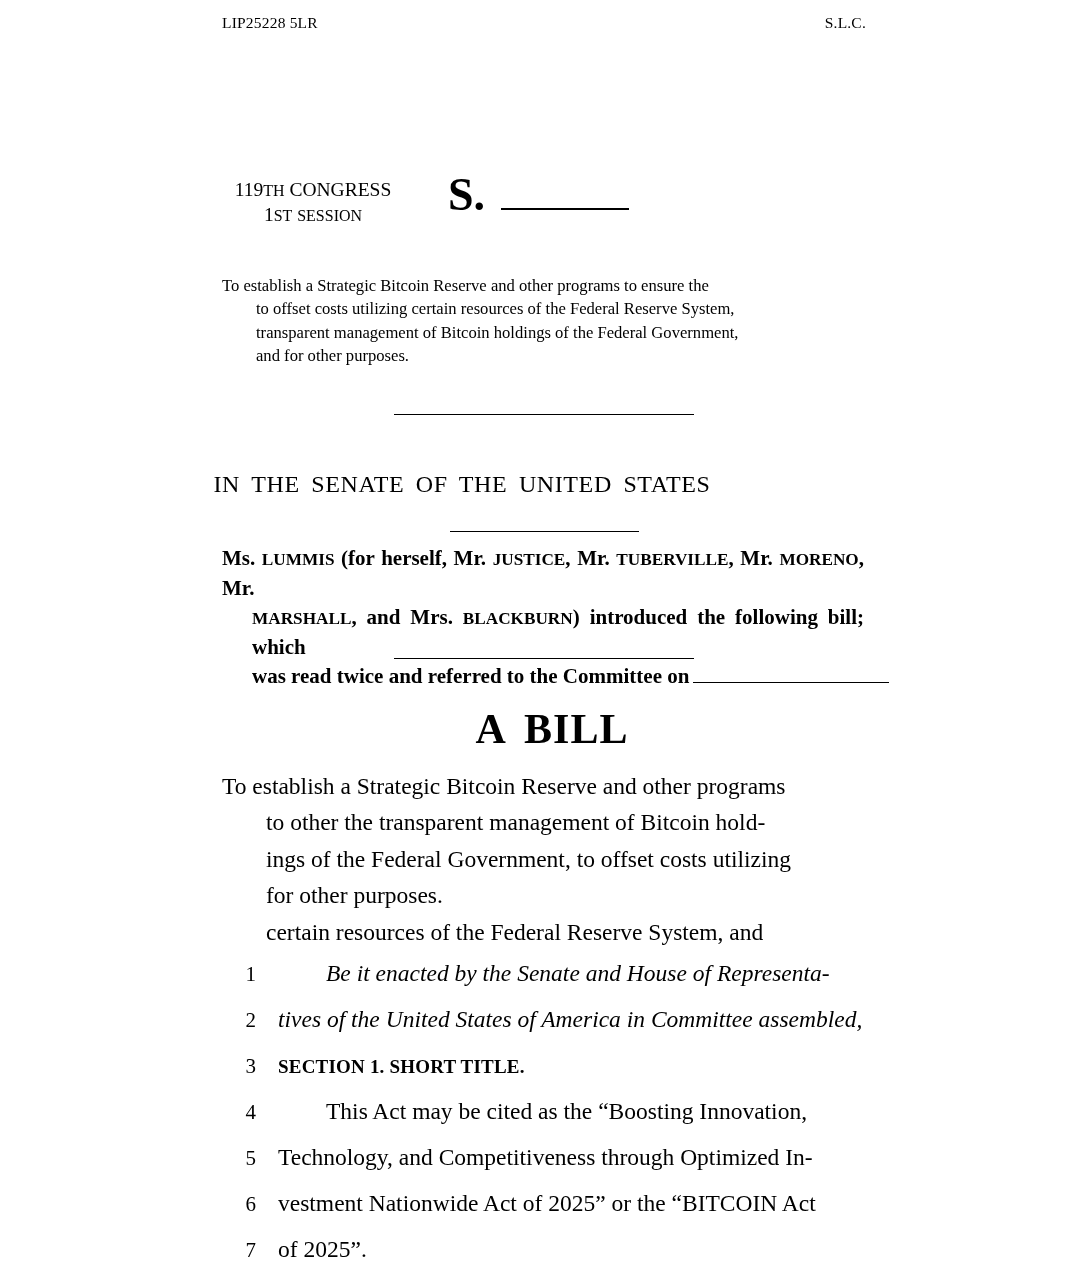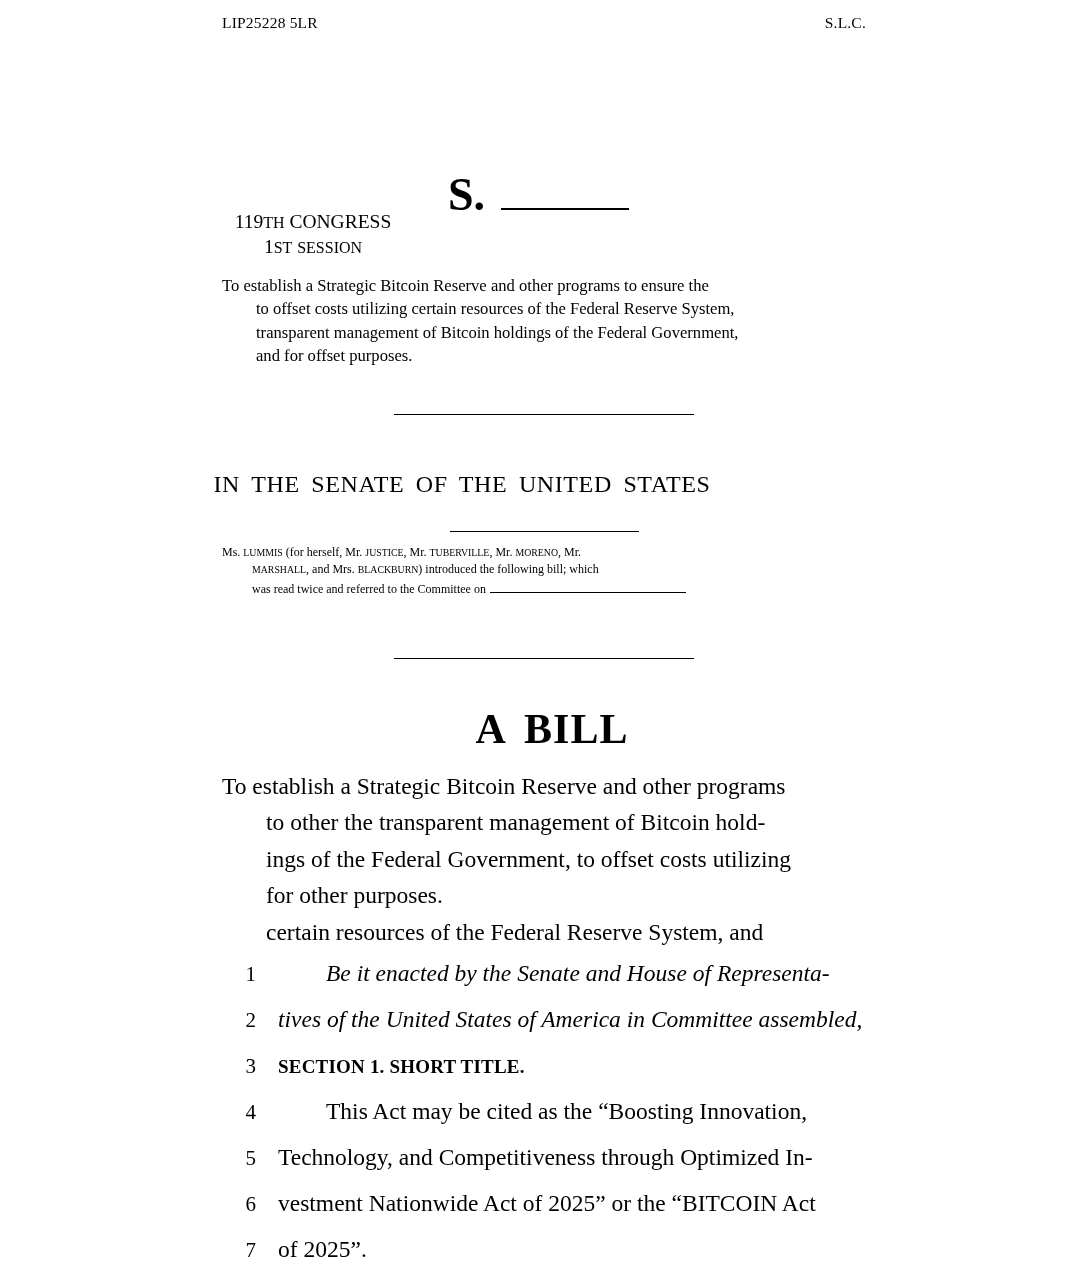--- a/index.html
+++ b/index.html
@@ -45,21 +45,20 @@
     width: 642px;
     display: flex;
     align-items: flex-start;
   }
   .congress-lines {
     width: 182px;
     text-align: center;
     font-size: 19.5px;
     line-height: 1.28;
     padding-top: 6px;
-    margin-top: 32px;
   }
   .congress-lines .l1 { white-space: nowrap; }
   .congress-lines .l2 { white-space: nowrap; }
   .smallcap {
     font-size: 0.82em;
     text-transform: uppercase;
   }
   .bill-no {
     margin-left: 44px;
     display: flex;
@@ -115,24 +114,25 @@
     letter-spacing: 0.6px;
     word-spacing: 5px;
   }
 
   
   .sponsors {
     position: absolute;
     top: 544px;
     left: 222px;
     width: 642px;
-    font-size: 12px;
+    font-size: 21px;
     line-height: 1.41;
     text-align: justify;
     text-align-last: left;
+    font-weight: bold;
   }
   .sponsors .cont {
     display: block;
     margin-left: 30px;
   }
   .sponsors .refline {
     display: block;
     margin-left: 30px;
     white-space: nowrap;
   }
@@ -228,21 +228,21 @@
     <div class="bill-no">
       <span class="s">S.</span>
       <span class="blank"></span>
     </div>
   </div>
 
   <div class="longtitle">
     <span>To establish a Strategic Bitcoin Reserve and other programs to ensure the</span>
     <span class="cont">to offset costs utilizing certain resources of the Federal Reserve System,</span>
     <span class="cont">transparent management of Bitcoin holdings of the Federal Government,</span>
-    <span class="cont">and for offset purposes.</span>
+    <span class="cont">and for other purposes.</span>
   </div>
 
   <div class="rule rule-1"></div>
 
   <div class="senate-line">IN THE SENATE OF THE UNITED STATES</div>
 
   <div class="rule rule-2"></div>
 
   <div class="sponsors">
     <span>Ms. <span class="smallcap">LUMMIS</span> (for herself, Mr. <span class="smallcap">JUSTICE</span>, Mr. <span class="smallcap">TUBERVILLE</span>, Mr. <span class="smallcap">MORENO</span>, Mr.</span>

